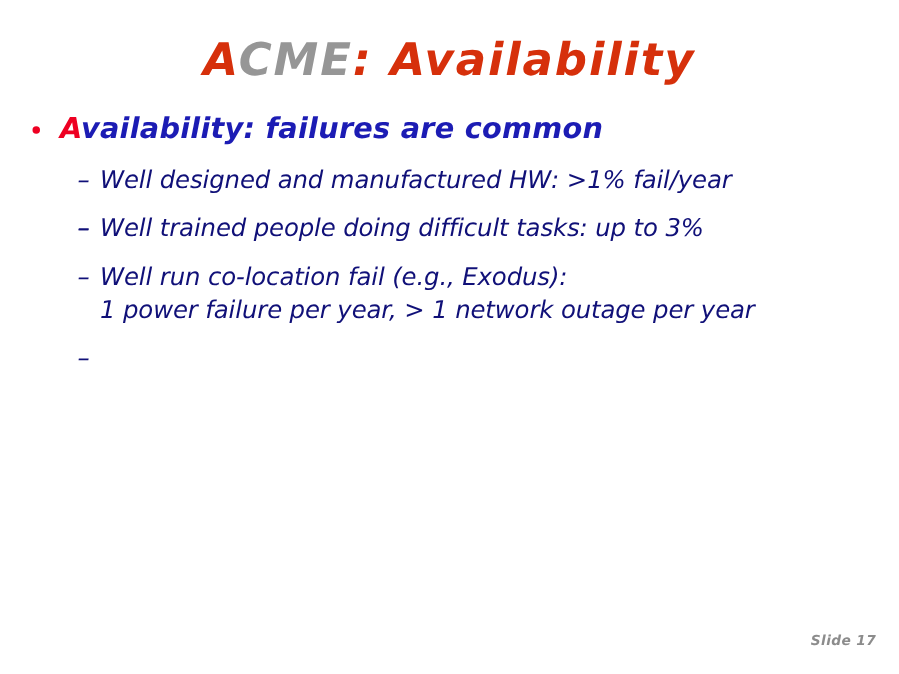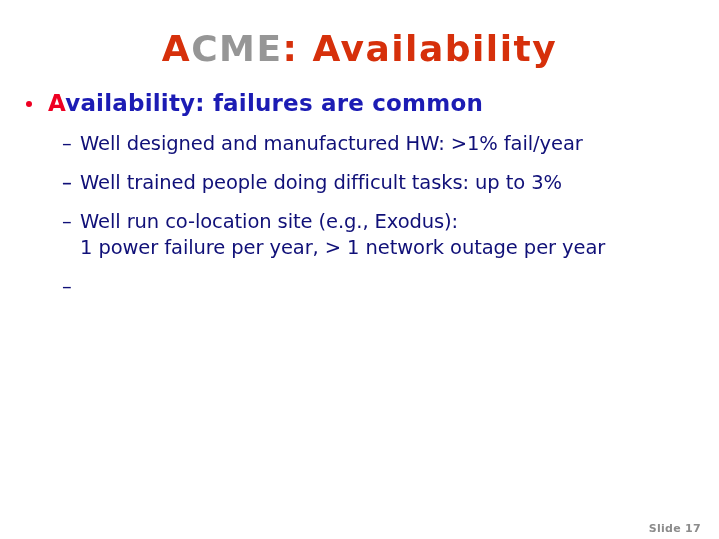--- a/index.html
+++ b/index.html
@@ -17,20 +17,21 @@
     -webkit-font-smoothing: antialiased;
   }
 
   .slide {
     position: absolute;
     left: 0;
     top: 0;
     width: 719px;
     height: 539px;
     background: #ffffff;
+    font-style: italic;
   }
 
   
   .title {
     position: absolute;
     left: 0;
     top: 27px;
     width: 719px;
     text-align: center;
     font-family: "DejaVu Sans", "Liberation Sans", sans-serif;
@@ -104,21 +105,21 @@
     margin-bottom: 13px;
   }
   .lvl2 .sub-line {
     display: block;
   }
 
   
   .footer {
     position: absolute;
     right: 18px;
-    bottom: 4px;
+    bottom: 20px;
     font-family: "DejaVu Sans", "Liberation Sans", sans-serif;
     font-size: 11px;
     font-weight: bold;
     color: #8c8c8c;
     letter-spacing: 0.3px;
     white-space: nowrap;
   }
 </style>
 </head>
 <body>
@@ -146,21 +147,21 @@
         <span class="dash">–</span>
       </div>
 
       <div class="lvl2">
         <span class="dash">–</span>
           <span class="sub-line">Well trained people doing difficult tasks: up to 3%</span>
       </div>
 
       <div class="lvl2 cont">
         <span class="dash">–</span>
-          <span class="sub-line">Well run co-location site (e.g., Exodus):</span>
+          <span class="sub-line">Well run co-location fail (e.g., Exodus):</span>
           <span class="sub-line">1 power failure per year, &gt; 1 network outage per year</span>
       </div>
 
       <div class="lvl2">
         <span class="dash">–</span>
       </div>
 
     </div>
   </div>
 

